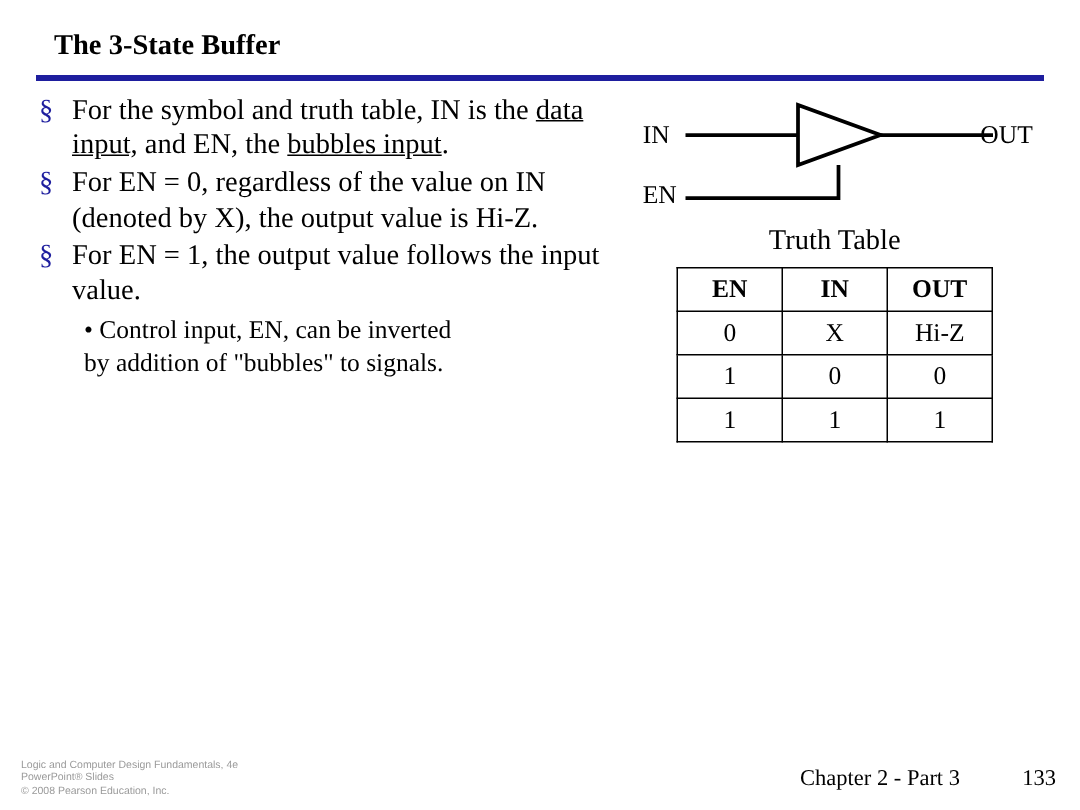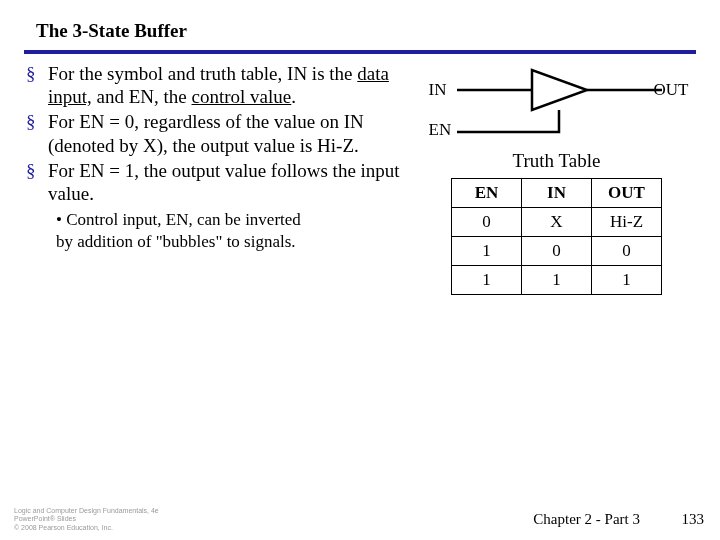--- a/index.html
+++ b/index.html
@@ -107,21 +107,21 @@
 </head>
 <body>
 
 <div class="title">The 3-State Buffer</div>
 <div class="rule"></div>
 
 <div class="content">
   <div class="left">
     <ul class="bullets">
       <li>
-        <span>For the symbol and truth table, IN is the </span><span class="underline">data input,</span><span> and EN, the </span><span class="underline">control value</span><span>.</span>
+        <span>For the symbol and truth table, IN is the </span><span class="underline">data input,</span><span> and EN, the </span><span class="underline">bubbles input</span><span>.</span>
       </li>
       <li>For EN = 0, regardless of the value on IN (denoted by X), the output value is Hi-Z.</li>
       <li>For EN = 1, the output value follows the input value.</li>
     </ul>
     <div class="subs">
       <div class="subs-line">• Control input, EN, can be inverted</div>
       <div class="subs-line">by addition of "bubbles" to signals.</div>
     </div>
   </div>
 

